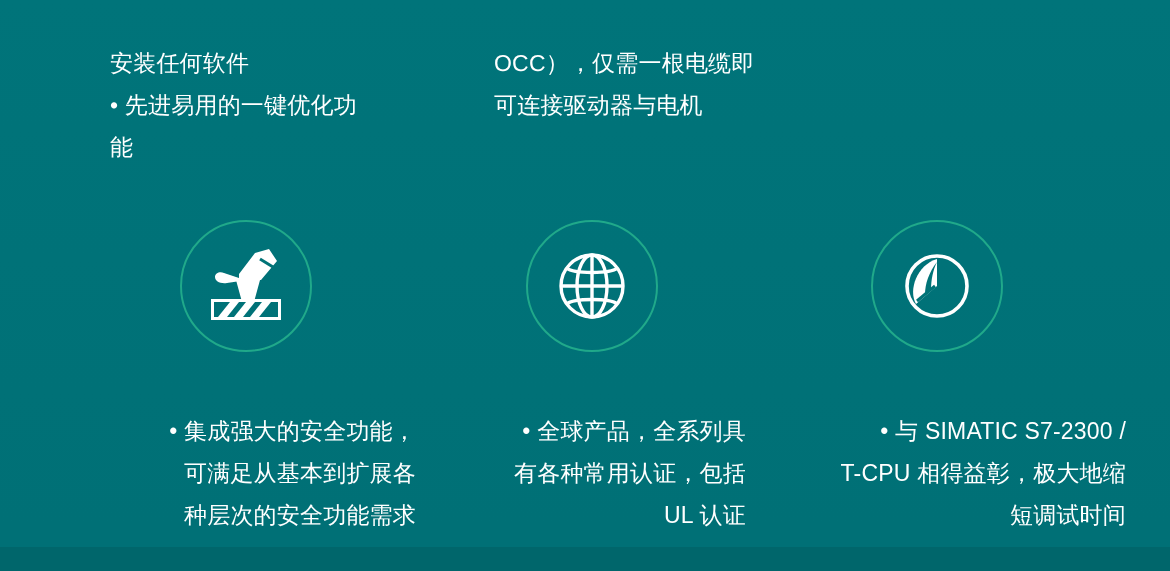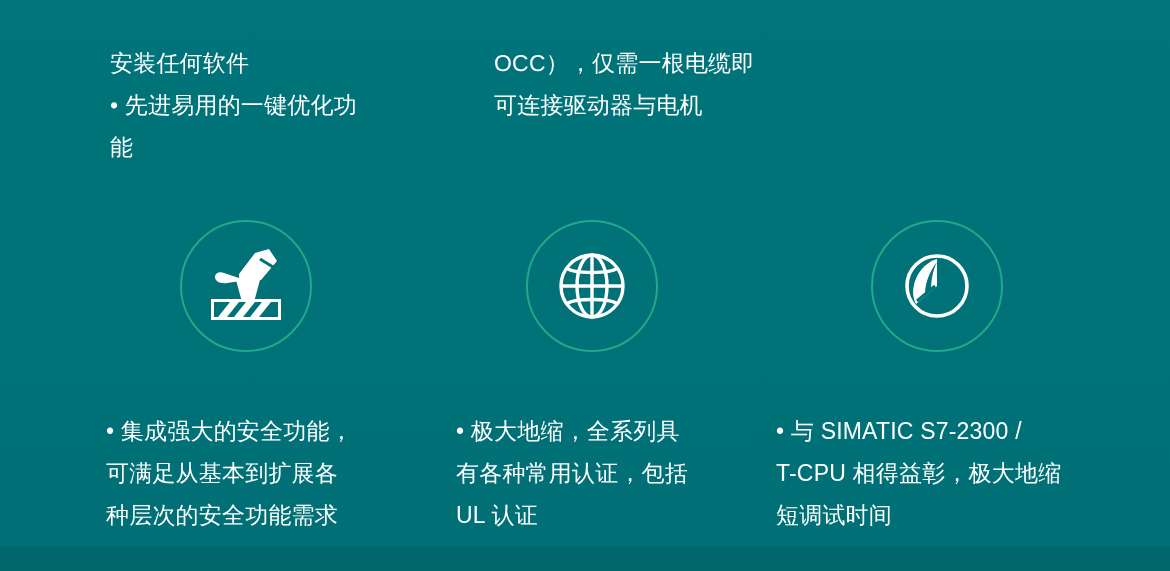--- a/index.html
+++ b/index.html
@@ -113,21 +113,21 @@
     font-size: 23px;
     line-height: 42px;
     letter-spacing: 0.2px;
     white-space: pre-line;
   }
 
   .caption-1 { left: 106px; width: 310px; }
   .caption-2 { left: 456px; width: 290px; }
   .caption-3 { left: 776px; width: 350px; }
 
-  .caption p { margin: 0; }
+  .caption p { margin: 0; text-align: right; }
 </style>
 </head>
 <body>
 
 <div id="stage" style="background: rgb(0, 115, 119);">
 
   <div id="bg-sheen"></div>
 
   <div class="text-row">
 
@@ -200,21 +200,21 @@
 
   <div class="caption-row">
 
     <div class="caption caption-1">
       <p>• 集成强大的安全功能，
 可满足从基本到扩展各
 种层次的安全功能需求</p>
     </div>
 
     <div class="caption caption-2">
-      <p>• 极大地缩，全系列具
+      <p>• 全球产品，全系列具
 有各种常用认证，包括
 UL 认证</p>
     </div>
 
     <div class="caption caption-3">
       <p>• 与 SIMATIC S7-2300 /
 T-CPU 相得益彰，极大地缩
 短调试时间</p>
     </div>
 

